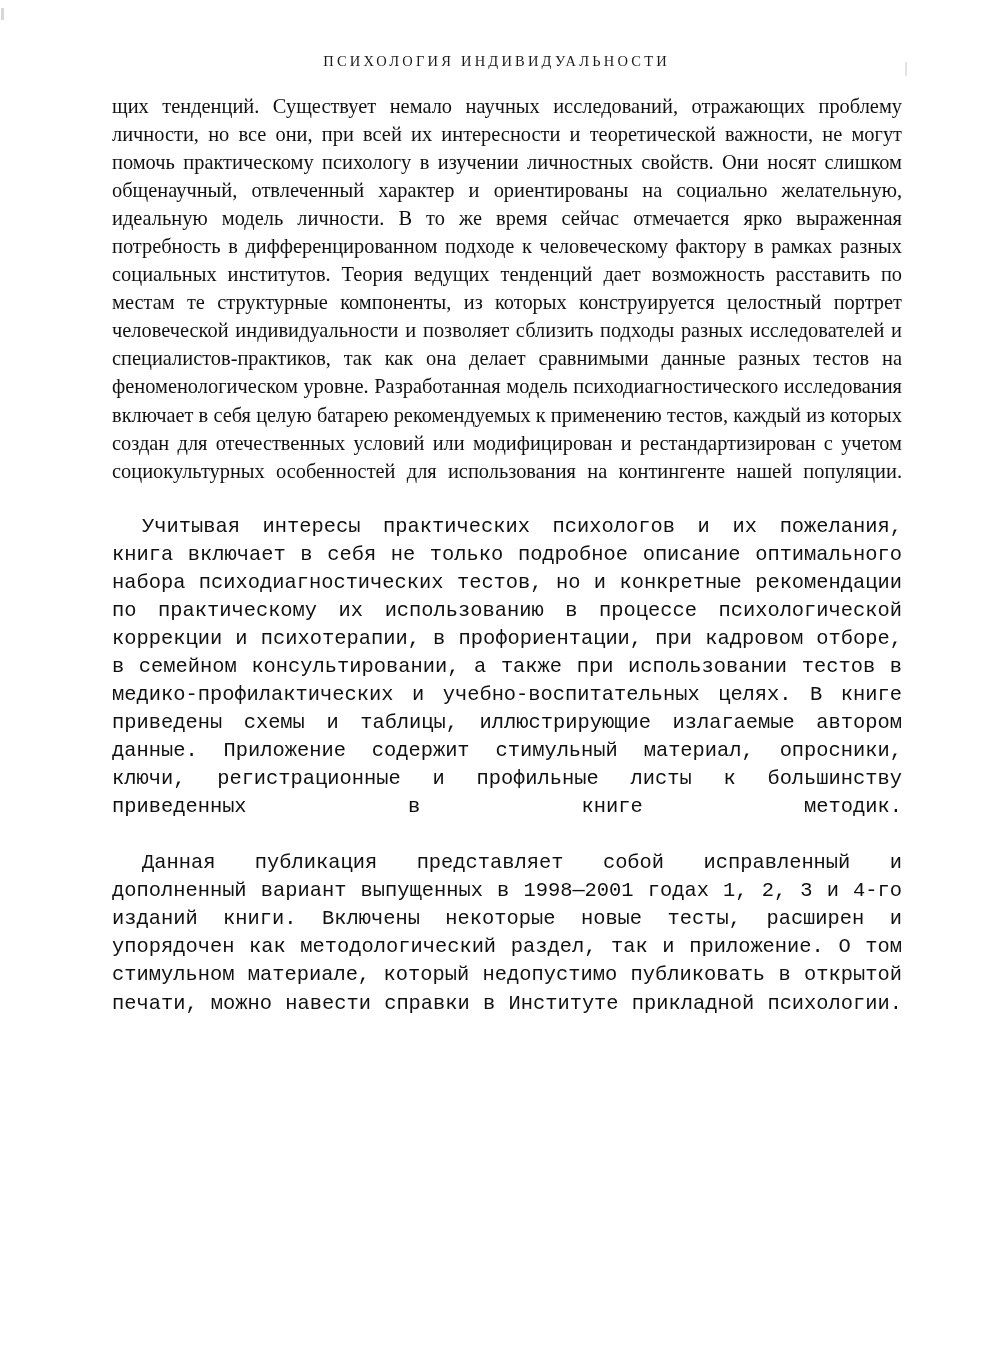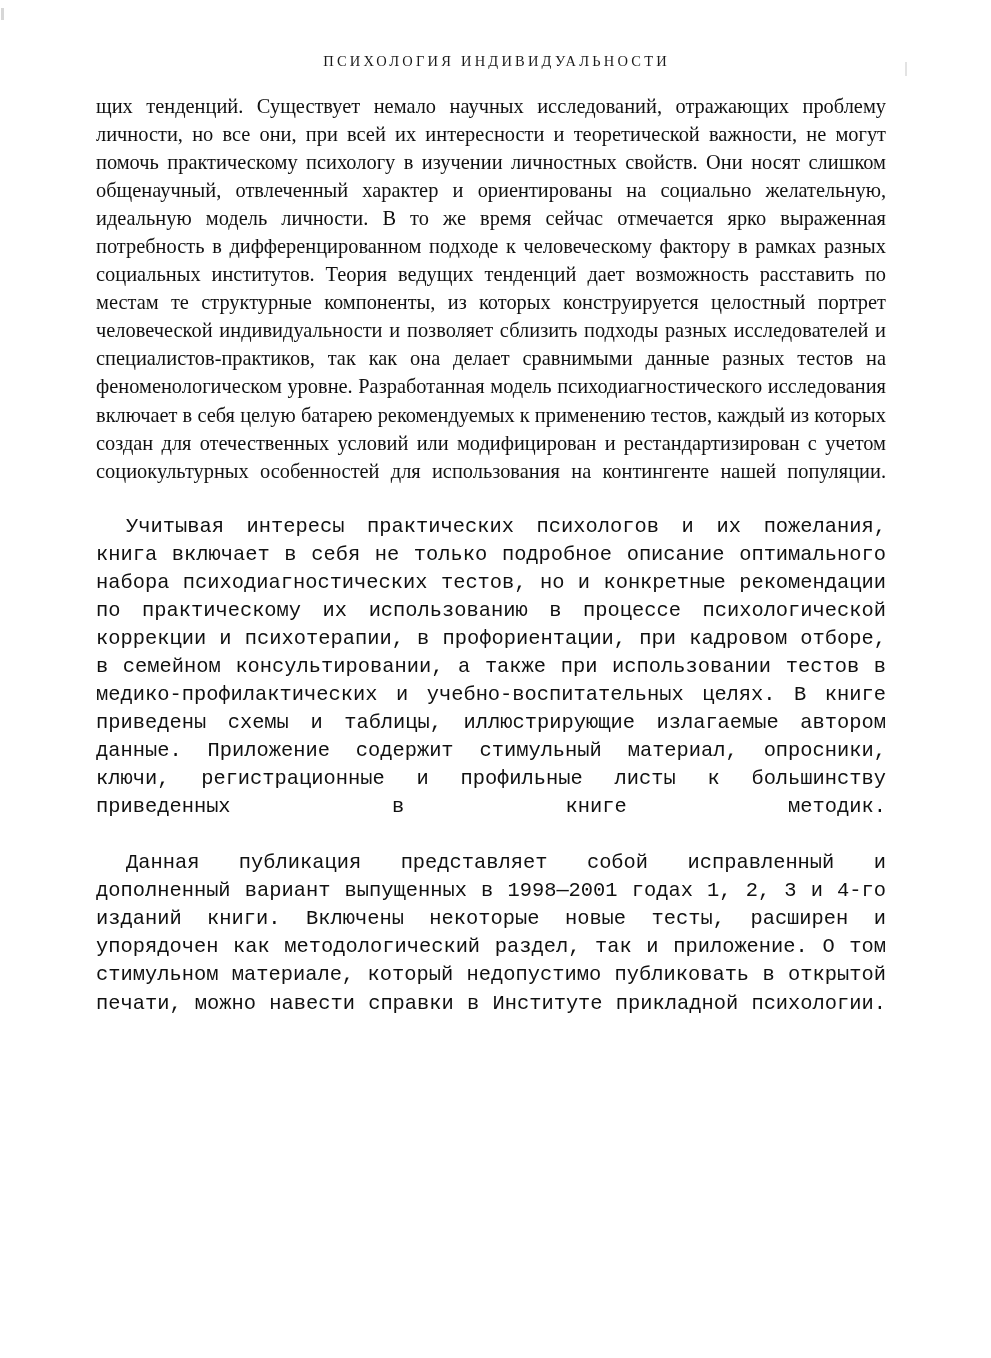--- a/index.html
+++ b/index.html
@@ -54,21 +54,21 @@
     line-height: 18px;
     letter-spacing: 3.2px;
     text-indent: 3.2px;
     color: #1a1a1a;
     font-variant: normal;
     white-space: nowrap;
   }
 
   .textblock {
     position: absolute;
-    left: 96px;
+    left: 112px;
     top: 92px;
     width: 790px;
   }
 
   p.para {
     margin: 0;
     padding: 0;
     font-size: 20.4px;
     line-height: 28.05px;
     text-align: justify;

